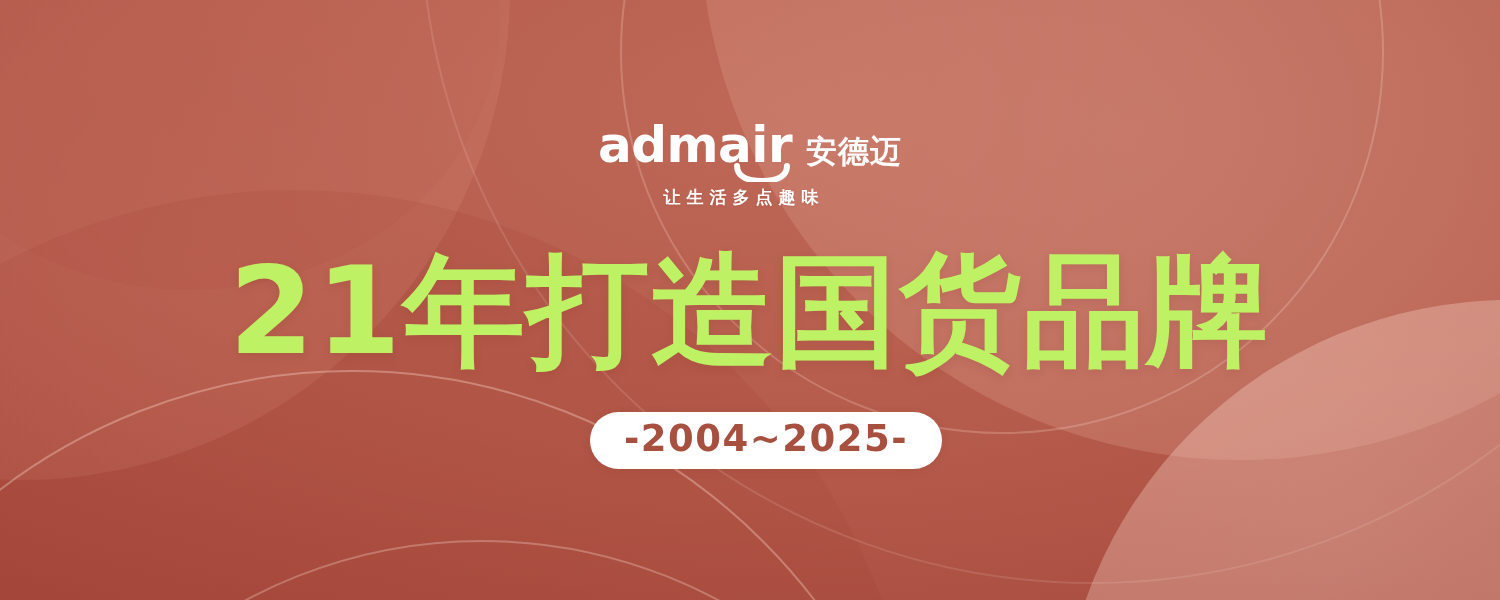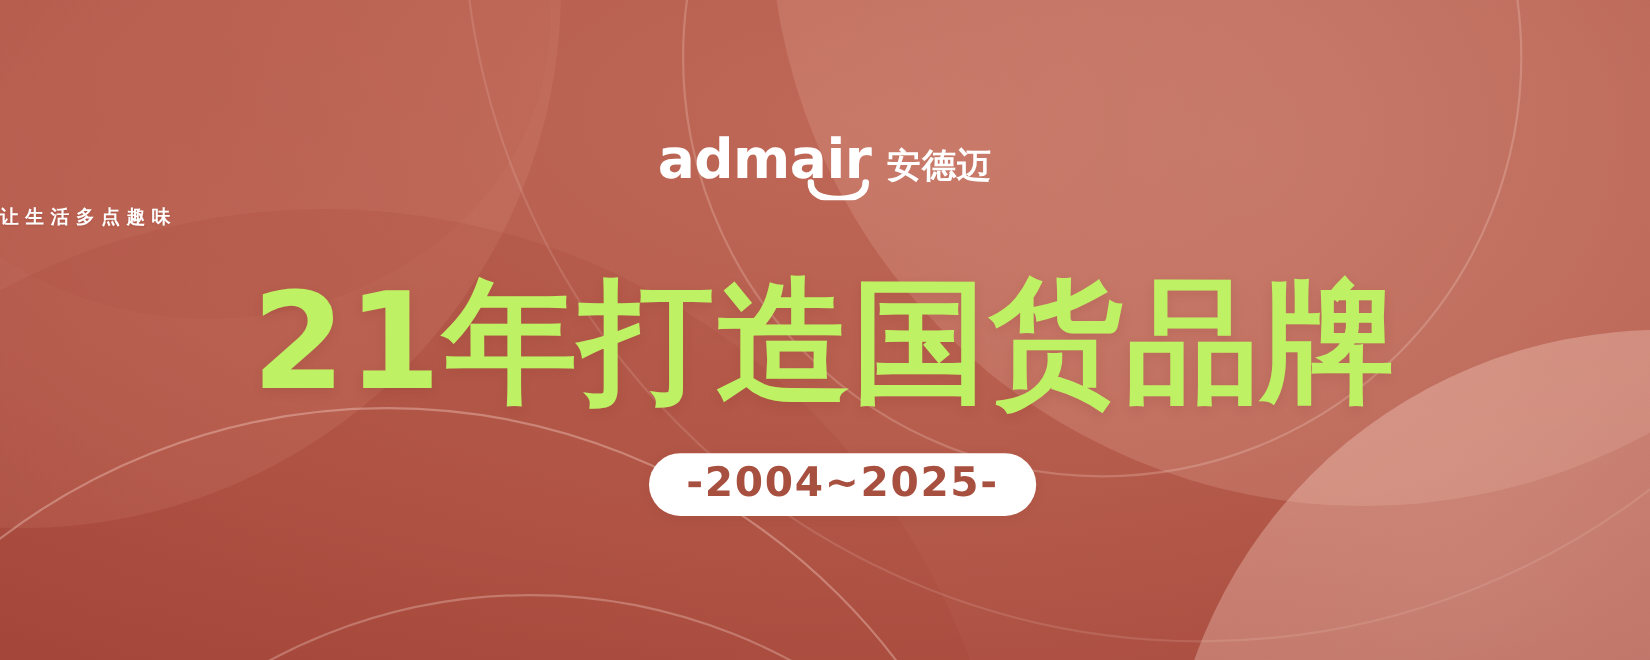--- a/index.html
+++ b/index.html
@@ -148,21 +148,21 @@
     padding-bottom: 9px;
     font-family: "DejaVu Sans", sans-serif;
     margin-top: 32px;
   }
 
   .tagline {
     position: absolute;
     top: 186px;
     left: 0;
     right: 12px;
-    text-align: left;
+    text-align: center;
     font-size: 17px;
     font-weight: 700;
     color: #ffffff;
     letter-spacing: 6px;
     font-family: "DejaVu Sans", sans-serif;
     text-shadow: 0 1px 2px rgba(120,40,30,0.18);
   }
 
   .headline {
     position: absolute;

